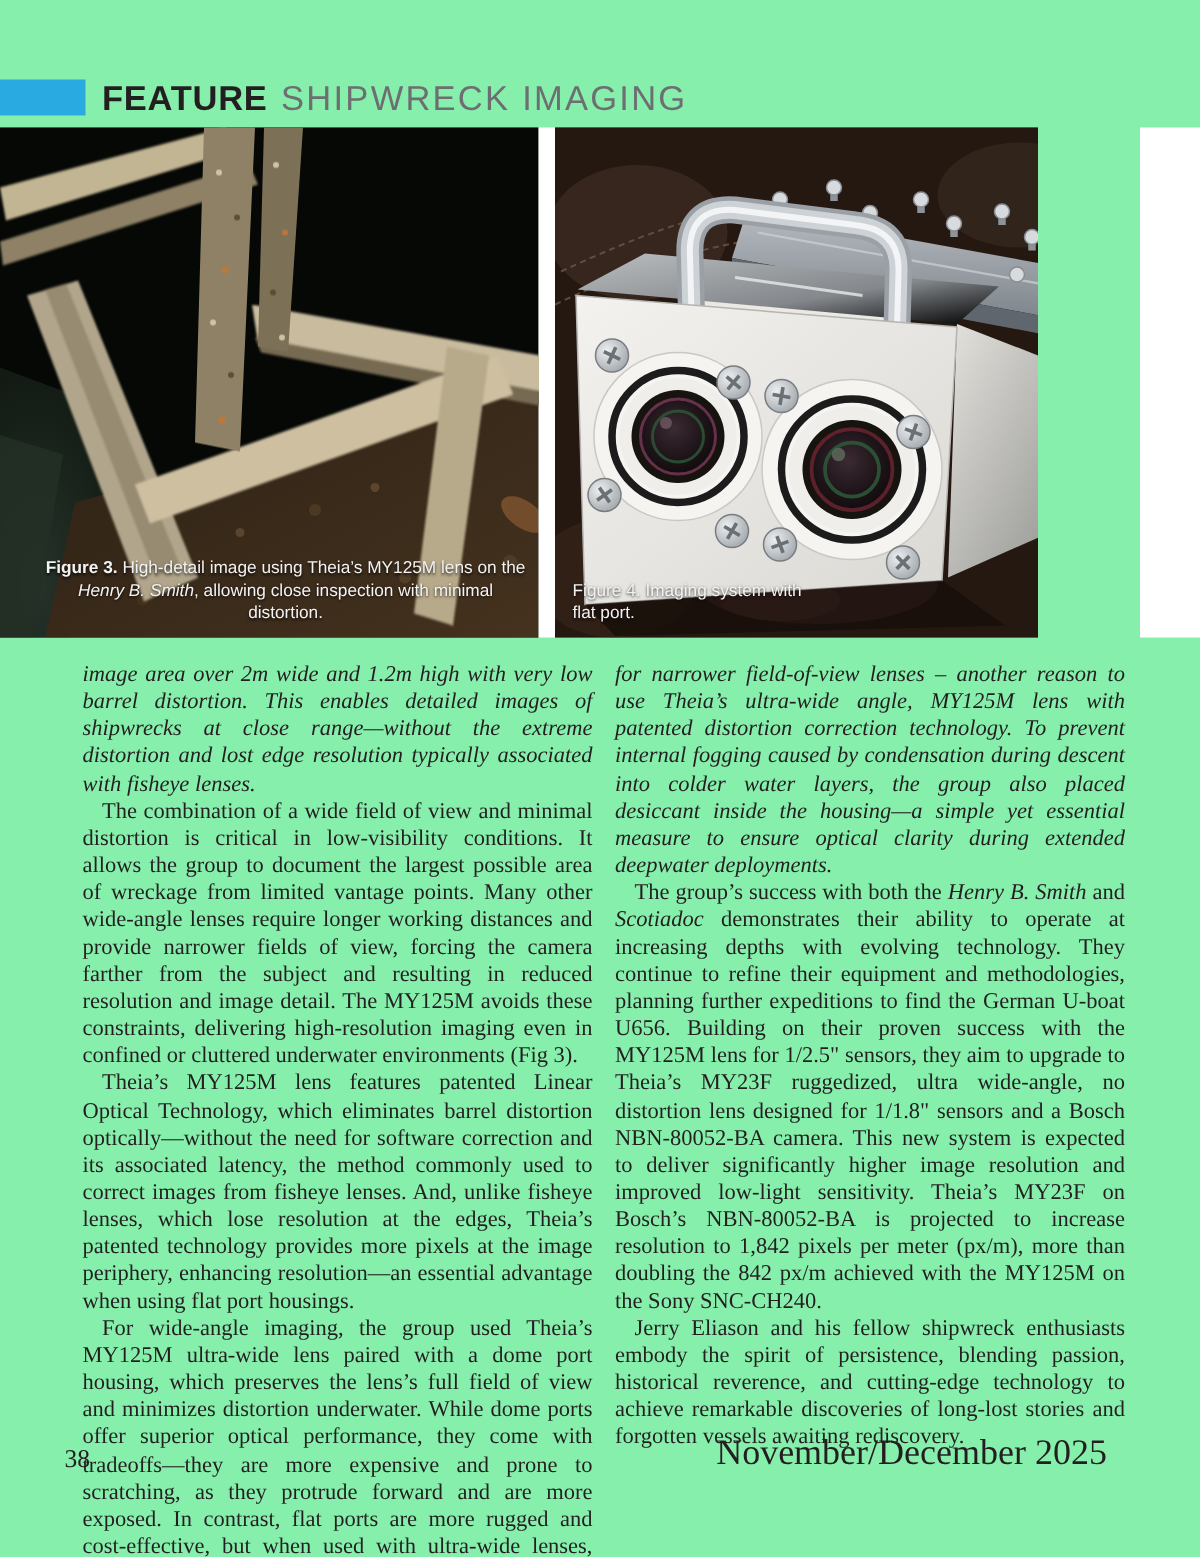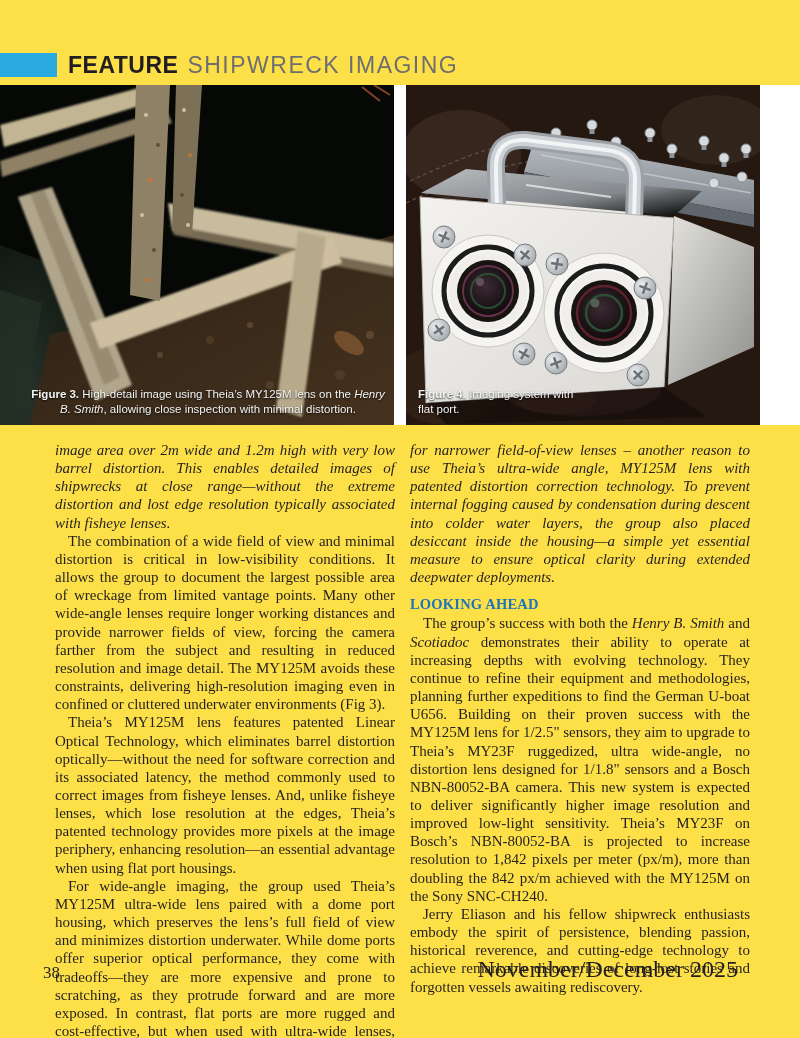--- a/index.html
+++ b/index.html
@@ -1,19 +1,19 @@
 <!DOCTYPE html>
 <html><head>
 <meta charset="utf-8">
 <style>
   html,body{margin:0;padding:0;background:#ffffff;}
   .page{
     position:relative;
     width:800px;height:1038px;
-    background:#fde047;
+    background:#86efac;
     overflow:hidden;
     font-family:"Liberation Serif", serif;
     color:#231f20;
   }
   
   .masthead{
     position:absolute;top:52px;left:0;right:0;height:26px;
     display:flex;align-items:center;
     font-family:"Liberation Sans", sans-serif;
   }
@@ -21,21 +21,21 @@
   .kicker{
     margin-left:11px;
     font-size:23px;font-weight:900;letter-spacing:.5px;color:#231f20;
   }
   .kicker-title{
     margin-left:9px;
     font-size:23px;font-weight:400;letter-spacing:1.5px;color:#6d6e71;text-align:right;
   }
   
   .figures{
-    position:absolute;top:85px;left:0;width:800px;height:340px;
+    position:absolute;top:85px;left:0;width:692px;height:340px;
     display:flex;
   }
   .figure{position:relative;height:340px;overflow:hidden;background:#000;}
   .figure.fig3{width:394px;}
   .figure.gap{width:12px;background:#fff;}
   .figure.fig4{width:354px;}
   .figure svg{display:block;}
   .fig-caption{
     position:absolute;z-index:5;
     font-family:"Liberation Sans", sans-serif;
@@ -337,35 +337,34 @@
                 <g stroke="#6b7075" stroke-width="2.4" transform="rotate(45)">
                   <line x1="-6" y1="0" x2="6" y2="0"></line>
                   <line x1="0" y1="-6" x2="0" y2="6"></line>
                 </g>
               </g>
           </g>
         </g>
 
         <polygon points="20,318 258,302 300,332 40,339" fill="#150e09" opacity=".75"></polygon>
       </svg>
-      <div class="fig-caption"><span style="font-weight: bold;">Figure 4.</span><span> Imaging system with flat port.</span></div>
+      <div class="fig-caption"><span style="font-weight: normal;">Figure 4.</span><span> Imaging system with flat port.</span></div>
     </div>
   </div>
   <div class="white-right"></div>
 
   <div class="columns">
     <div class="col">
       <p class="para no-indent"><span>image area over 2m wide and 1.2m high with very low barrel distortion. This enables detailed images of shipwrecks at close range—without the extreme distortion and lost edge resolution typically associated with fisheye lenses.</span></p>
       <p class="para"><span>The combination of a wide field of view and minimal distortion is critical in low-visibility conditions. It allows the group to document the largest possible area of wreckage from limited vantage points. Many other wide-angle lenses require longer working distances and provide narrower fields of view, forcing the camera farther from the subject and resulting in reduced resolution and image detail. The MY125M avoids these constraints, delivering high-resolution imaging even in confined or cluttered underwater environments (Fig 3).</span></p>
       <p class="para"><span>Theia’s MY125M lens features patented Linear Optical Technology, which eliminates barrel distortion optically—without the need for software correction and its associated latency, the method commonly used to correct images from fisheye lenses. And, unlike fisheye lenses, which lose resolution at the edges, Theia’s patented technology provides more pixels at the image periphery, enhancing resolution—an essential advantage when using flat port housings.</span></p>
       <p class="para"><span>For wide-angle imaging, the group used Theia’s MY125M ultra-wide lens paired with a dome port housing, which preserves the lens’s full field of view and minimizes distortion underwater. While dome ports offer superior optical performance, they come with tradeoffs—they are more expensive and prone to scratching, as they protrude forward and are more exposed. In contrast, flat ports are more rugged and cost-effective, but when used with ultra-wide lenses, they can introduce pincushion distortion and reduce the effective angle of view (Fig 4). As a result, flat ports are typically favored</span></p>
     </div>
     <div class="col">
       <p class="para no-indent"><span>for narrower field-of-view lenses – another reason to use Theia’s ultra-wide angle, MY125M lens with patented distortion correction technology. To prevent internal fogging caused by condensation during descent into colder water layers, the group also placed desiccant inside the housing—a simple yet essential measure to ensure optical clarity during extended deepwater deployments.</span></p>
-      <h2 class="section-heading">LOOKING AHEAD</h2>
       <p class="para"><span>The group’s success with both the </span><span style="font-style: italic;">Henry B. Smith</span><span> and </span><span style="font-style: italic;">Scotiadoc</span><span> demonstrates their ability to operate at increasing depths with evolving technology. They continue to refine their equipment and methodologies, planning further expeditions to find the German U-boat U656. Building on their proven success with the MY125M lens for 1/2.5" sensors, they aim to upgrade to Theia’s MY23F ruggedized, ultra wide-angle, no distortion lens designed for 1/1.8" sensors and a Bosch NBN-80052-BA camera. This new system is expected to deliver significantly higher image resolution and improved low-light sensitivity. Theia’s MY23F on Bosch’s NBN-80052-BA is projected to increase resolution to 1,842 pixels per meter (px/m), more than doubling the 842 px/m achieved with the MY125M on the Sony SNC-CH240.</span></p>
       <p class="para"><span>Jerry Eliason and his fellow shipwreck enthusiasts embody the spirit of persistence, blending passion, historical reverence, and cutting-edge technology to achieve remarkable discoveries of long-lost stories and forgotten vessels awaiting rediscovery.</span></p>
     </div>
   </div>
 
   <div class="footer">
     <div class="page-number">38</div>
     <div class="issue-date">November/December 2025</div>
   </div>
 

